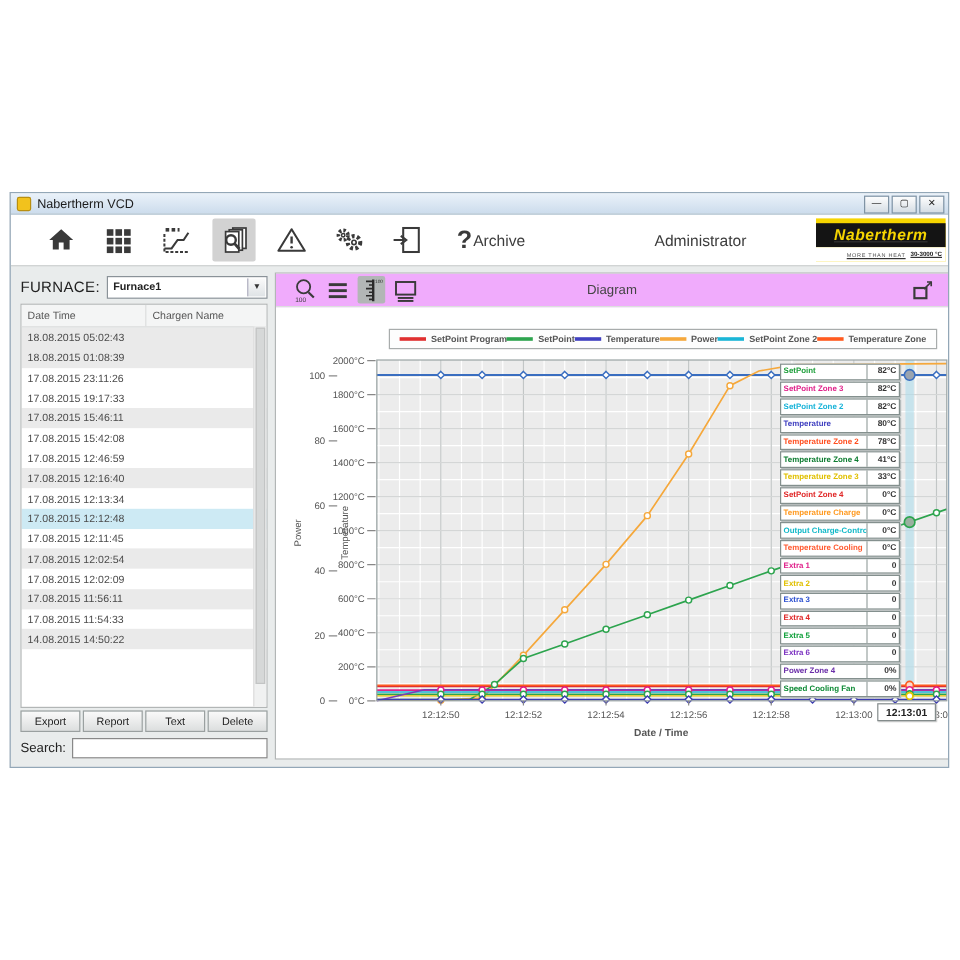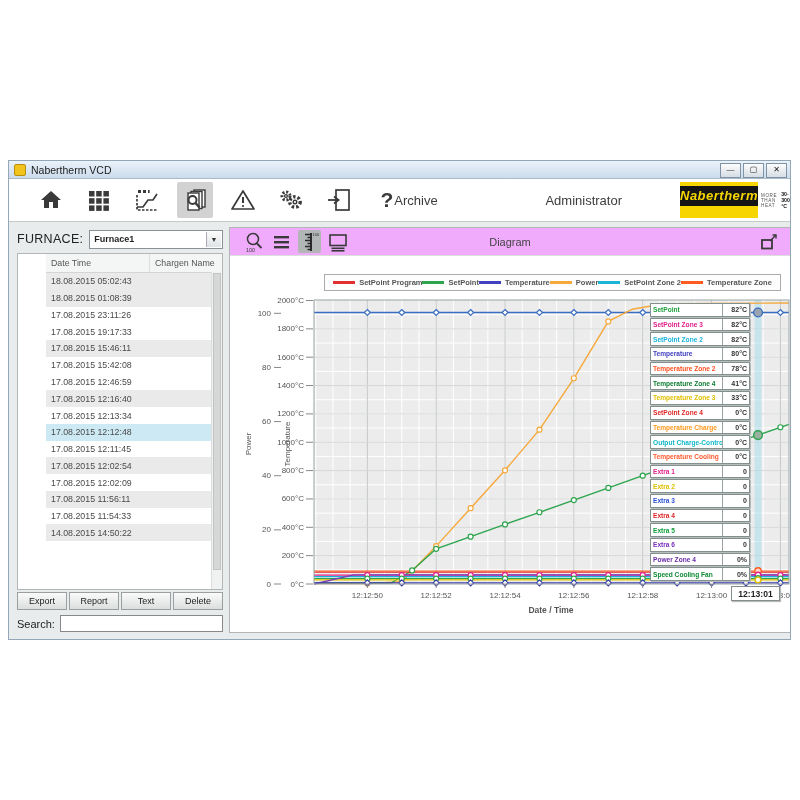--- a/index.html
+++ b/index.html
@@ -19,38 +19,38 @@
   .toolbar{position:absolute;left:0;top:18px;right:0;height:42px;background:#fff;
            border-bottom:1px solid #c6caca;}
   .tb-icons{position:absolute;left:24px;top:2px;display:flex;gap:12px;align-items:center;height:38px;}
   .tb-icon{width:36px;height:36px;display:flex;align-items:center;justify-content:center;border-radius:2px;}
   .tb-icon.sel{background:#d2d2d2;}
   .page-title{position:absolute;left:352px;top:0;width:110px;height:42px;display:flex;align-items:center;
               justify-content:center;font-size:13px;color:#3c3c3c;}
   .user-label{position:absolute;right:168px;top:0;height:42px;display:flex;align-items:center;
               font-size:13px;color:#3c3c3c;}
   .logo{position:absolute;right:2px;top:3px;width:108px;height:36px;background:#f6d500;box-sizing:border-box;
-        display:flex;}
+        display:flex;flex-direction:column;text-decoration:underline;}
   .logo-band{margin-top:4px;background:#141414;color:#f6d500;font-size:13px;font-weight:bold;
              font-style:italic;text-align:center;line-height:20px;height:20px;letter-spacing:.5px;}
   .logo-sub{background:#fff;flex:1;display:flex;align-items:center;justify-content:flex-end;gap:4px;
             padding:0 3px;font-size:4.6px;color:#555;letter-spacing:.6px;}
   .logo-range{font-weight:bold;color:#111;font-size:5.2px;letter-spacing:0;}
   
   .left-col{position:absolute;left:8px;top:66px;width:206px;height:406px;}
   .furnace-row{position:absolute;left:0;top:0;right:0;height:24px;display:flex;align-items:center;}
   .furnace-label{font-size:12.5px;color:#222;letter-spacing:.3px;}
   .furnace-select{margin-left:6px;flex:1;height:19px;background:#fff;border:1px solid #8a9298;
                   display:flex;align-items:center;font-size:9px;font-weight:bold;color:#222;
                   padding-left:4px;box-sizing:border-box;position:relative;}
   .fs-arrow{position:absolute;right:1px;top:1px;bottom:1px;width:14px;background:linear-gradient(#fafafa,#dfe3e6);
             border-left:1px solid #aab;display:flex;align-items:center;justify-content:center;
             font-size:7px;color:#333;}
   .list-box{position:absolute;left:0;top:26px;width:206px;height:337px;background:#fff;
-            border:1px solid #b2b6b6;box-sizing:border-box;overflow:hidden;padding-left:28px;}
+            border:1px solid #b2b6b6;box-sizing:border-box;overflow:hidden;}
   .list-head{display:flex;height:18px;background:#f4f5f5;border-bottom:1px solid #d4d6d6;
              font-size:8.8px;color:#555;align-items:center;}
   .col-dt{width:104px;padding-left:5px;box-sizing:border-box;border-right:1px solid #dcdede;height:100%;
           display:flex;align-items:center;}
   .col-cn{flex:1;padding-left:5px;display:flex;align-items:center;height:100%;}
   .lrow{height:16.78px;display:flex;align-items:center;font-size:8.8px;color:#4a4a4a;background:#fff;}
   .lrow span{padding-left:5px;}
   .lrow.alt{background:#eaeaea;}
   .lrow.sel{background:#cdeaf4;}
   .vscroll{position:absolute;right:0;top:18px;bottom:0;width:10px;background:#f0f1f1;border-left:1px solid #ddd;}

